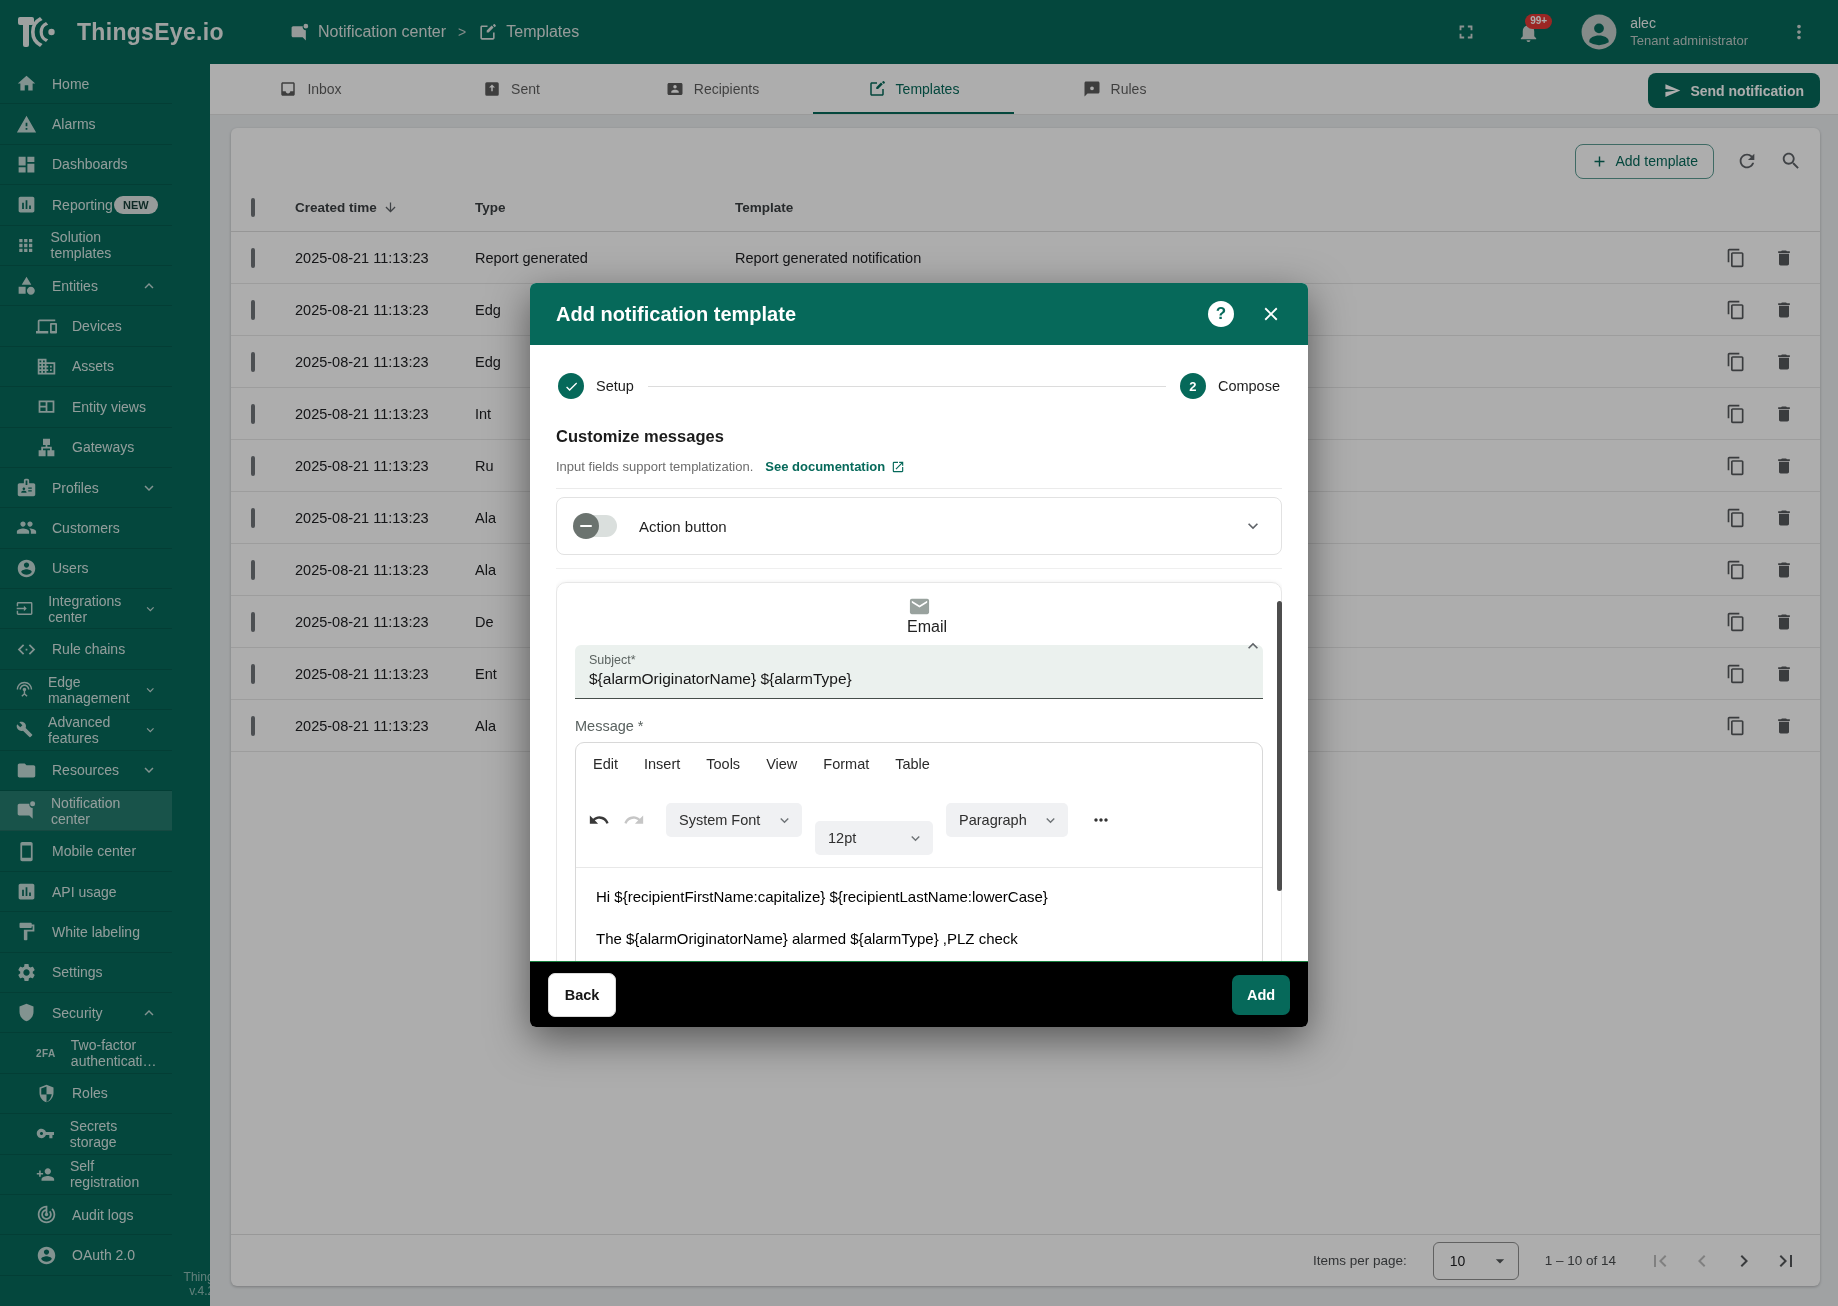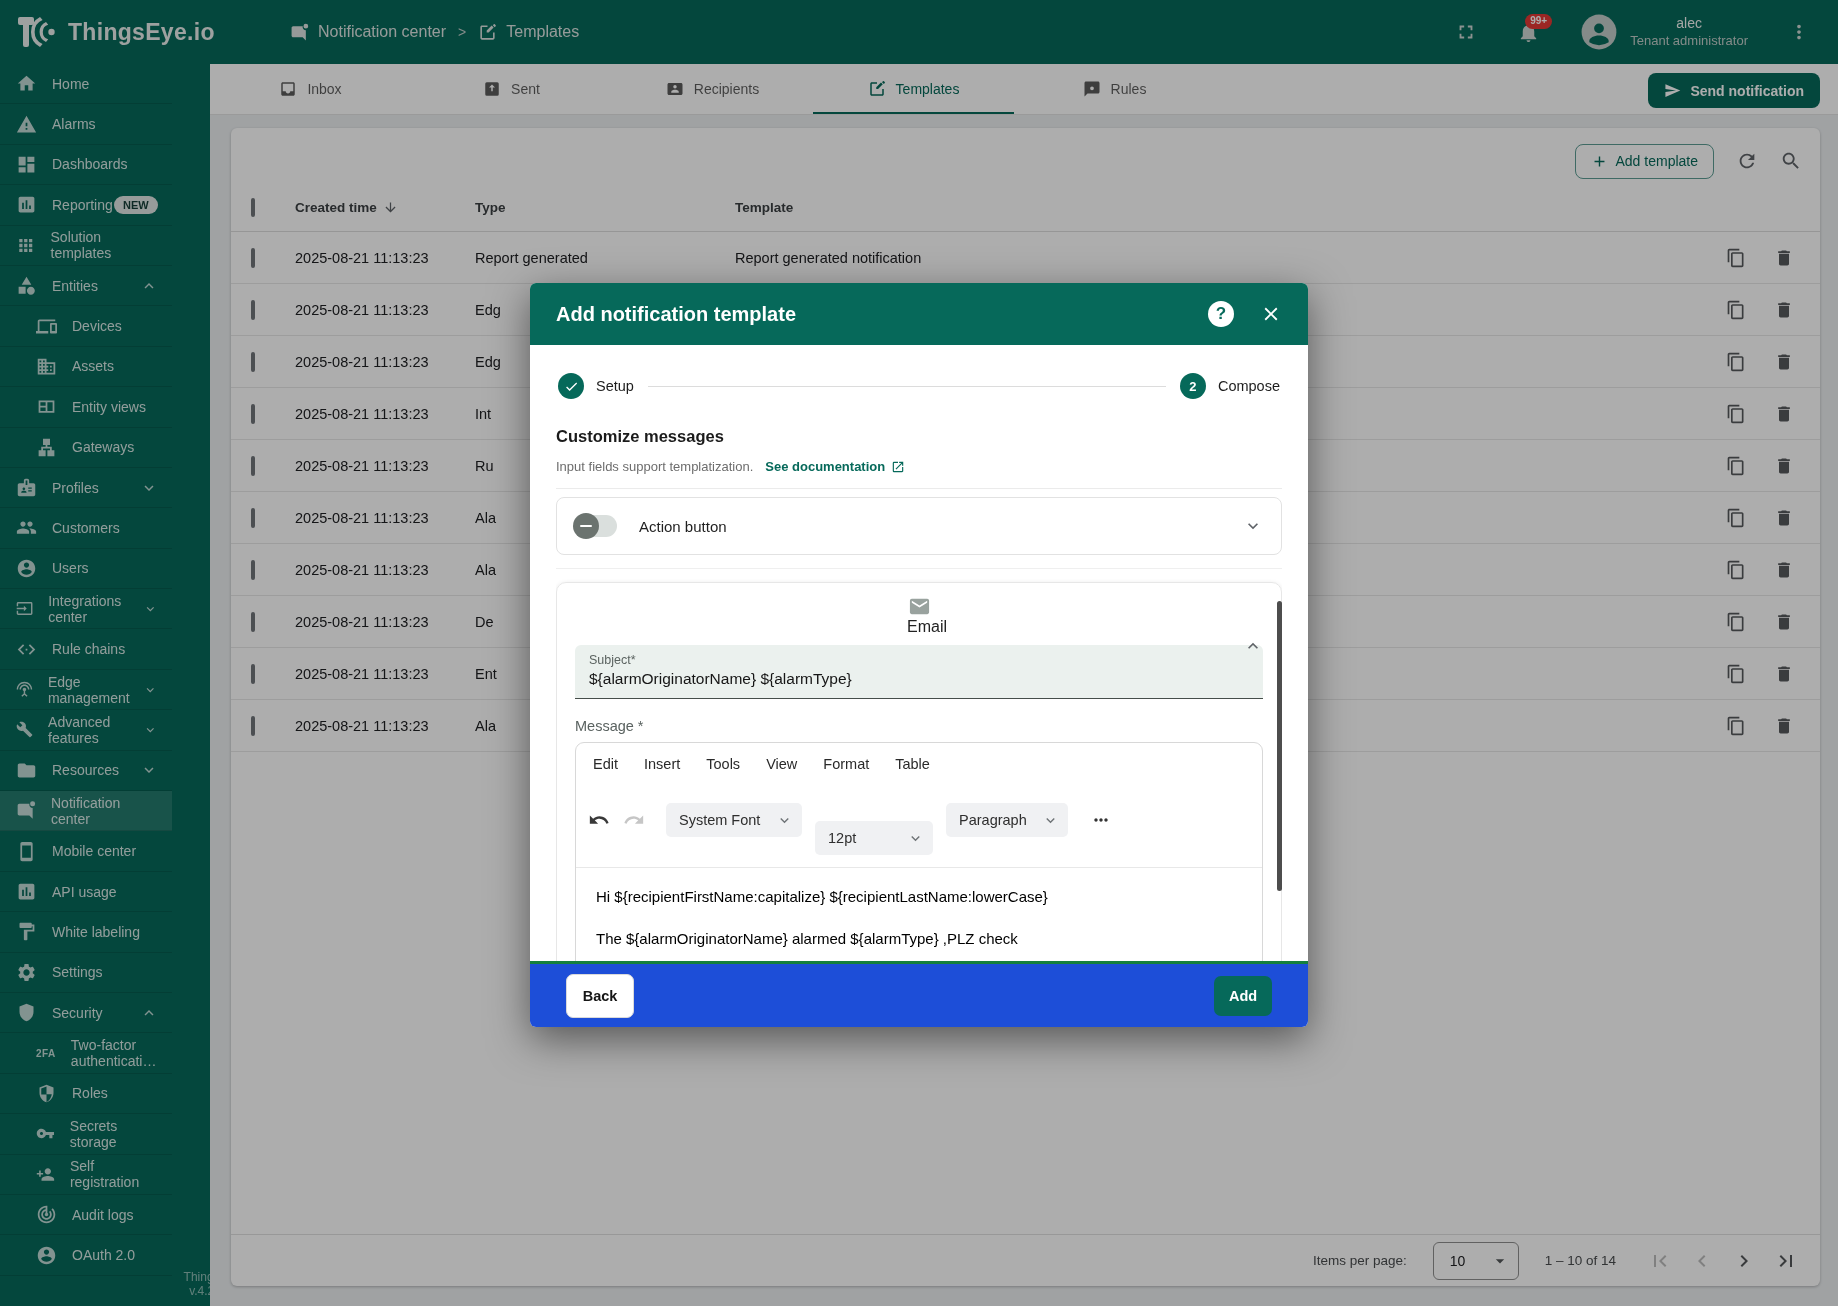--- a/index.html
+++ b/index.html
@@ -9,29 +9,29 @@
     position:relative; width:1838px; height:1306px; overflow:hidden;
     font-family:"Liberation Sans", sans-serif; background:#eceff1;
   }
   svg { display:block; fill:currentColor; }
   button { font-family:inherit; cursor:pointer; }
 
   
   .topbar{ position:absolute; top:0; left:0; right:0; height:64px;
     background:var(--brand); display:flex; align-items:center; color:#fff; }
   .logo-area{ width:246px; flex:none; display:flex; align-items:center; gap:10px; padding-left:16px; }
-  .logo-text{ font-size:23px; font-weight:700; color:#e9eeec; letter-spacing:.3px; }
+  .logo-text{ font-size:23px; font-weight:700; color:#e9eeec; letter-spacing:.3px;margin-left:9px; }
   .breadcrumb{ display:flex; align-items:center; gap:12px; padding-left:44px; font-size:16px; color:#dde4e2; }
   .crumb{ display:flex; align-items:center; gap:9px; cursor:pointer; }
   .crumb-sep{ font-size:14px; color:#c4cfcc; }
   .topbar-right{ margin-left:auto; display:flex; align-items:center; gap:40px; padding-right:28px; }
   .ticon{ color:#cfd8d5; background:none; border:none; padding:0; position:relative; display:flex; }
   .bell-badge{ position:absolute; top:-7px; right:-12px; background:var(--badge-red); color:#fff;
     font-size:10px; font-weight:700; border-radius:9px; padding:2.5px 5px; line-height:1; }
-  .user-chip{ display:flex; align-items:center; gap:12px; cursor:pointer;text-align:center; }
+  .user-chip{ display:flex; align-items:center; gap:12px; cursor:pointer; }
   .user-name{ font-size:14px; color:#f2f5f4; line-height:1.25; }
   .user-role{ font-size:13px; color:#c2cdca; line-height:1.25; }
 
   
   .shell{ position:absolute; top:64px; left:0; right:0; bottom:0; display:flex; }
   .sidebar{ width:210px; flex:none; background:var(--brand); display:flex; overflow:hidden; }
   .sb-list{ display:flex; flex-direction:column; }
   .sb-item{ height:40.4px; flex:none; display:flex; align-items:center; padding:0 14px 0 16px;
     color:rgba(255,255,255,.84); font-size:14px; font-weight:500;
     border-bottom:1px solid rgba(0,0,0,.12); cursor:pointer; }
@@ -151,22 +151,22 @@
   .eselect{ height:34px; background:#f0f1f3; border-radius:5px; display:flex; align-items:center;
     justify-content:space-between; padding:0 9px 0 13px; font-size:14.5px; color:#2e2e2e; cursor:pointer; }
   .eselect .ic{ width:17px; height:17px; color:#6f7477; }
   .sel-font{ width:136px; margin-left:8px; } .sel-size{ width:118px;margin-top:36px; } .sel-block{ width:122px; }
   .more-btn{ margin-left:10px; color:#333; }
   .ediv{ height:1px; background:#e8e8e8; }
   .econtent{ padding:18px 20px; font-size:15px; color:#000000; line-height:1.5; min-height:235px; cursor:text; }
   .econtent p{ margin:0 0 19px; }
   .scroll-thumb{ position:absolute; right:0; top:112px; width:5px; height:290px; background:#4d4d4d; border-radius:3px; cursor:grab; }
 
-  .modal-footer{ flex:none; height:66px; border-top:3px solid #15803d; display:flex; align-items:center;
-    justify-content:space-between; padding:0 36px; background:#1d4ed8; }
+  .modal-footer{ flex:none; height:66px; border-top:1px solid #15803d; display:flex; align-items:center;
+    justify-content:space-between; padding:0 18px; background:#000000; }
   .back-btn{ height:44px; min-width:68px; background:#fff; border:1px solid #dadada; border-radius:7px;
     font-size:14.5px; font-weight:600; color:#161616; }
   .add-confirm{ height:40px; min-width:58px; background:var(--brand); border:none; border-radius:7px;
     font-size:14.5px; font-weight:700; color:#fff; }
 </style>
 </head>
 <body>
 
 <div class="app" style="--brand: #06695a; --badge-red: #e53935; --subject-bg: #ebf1ee;">
 

